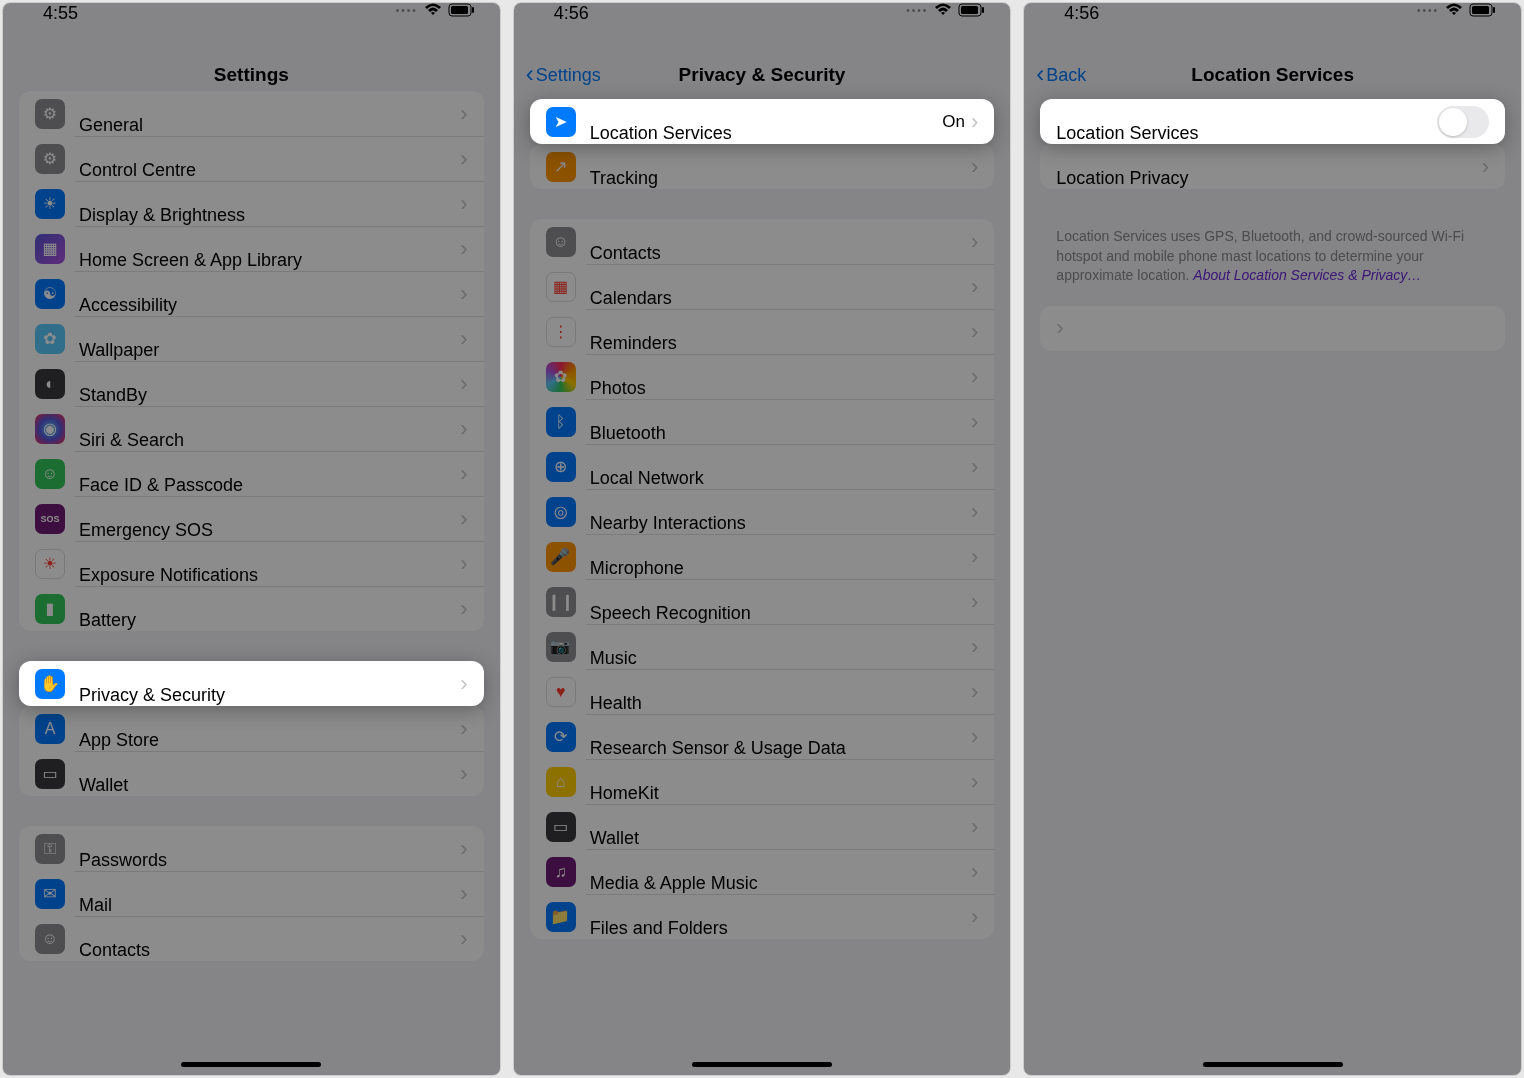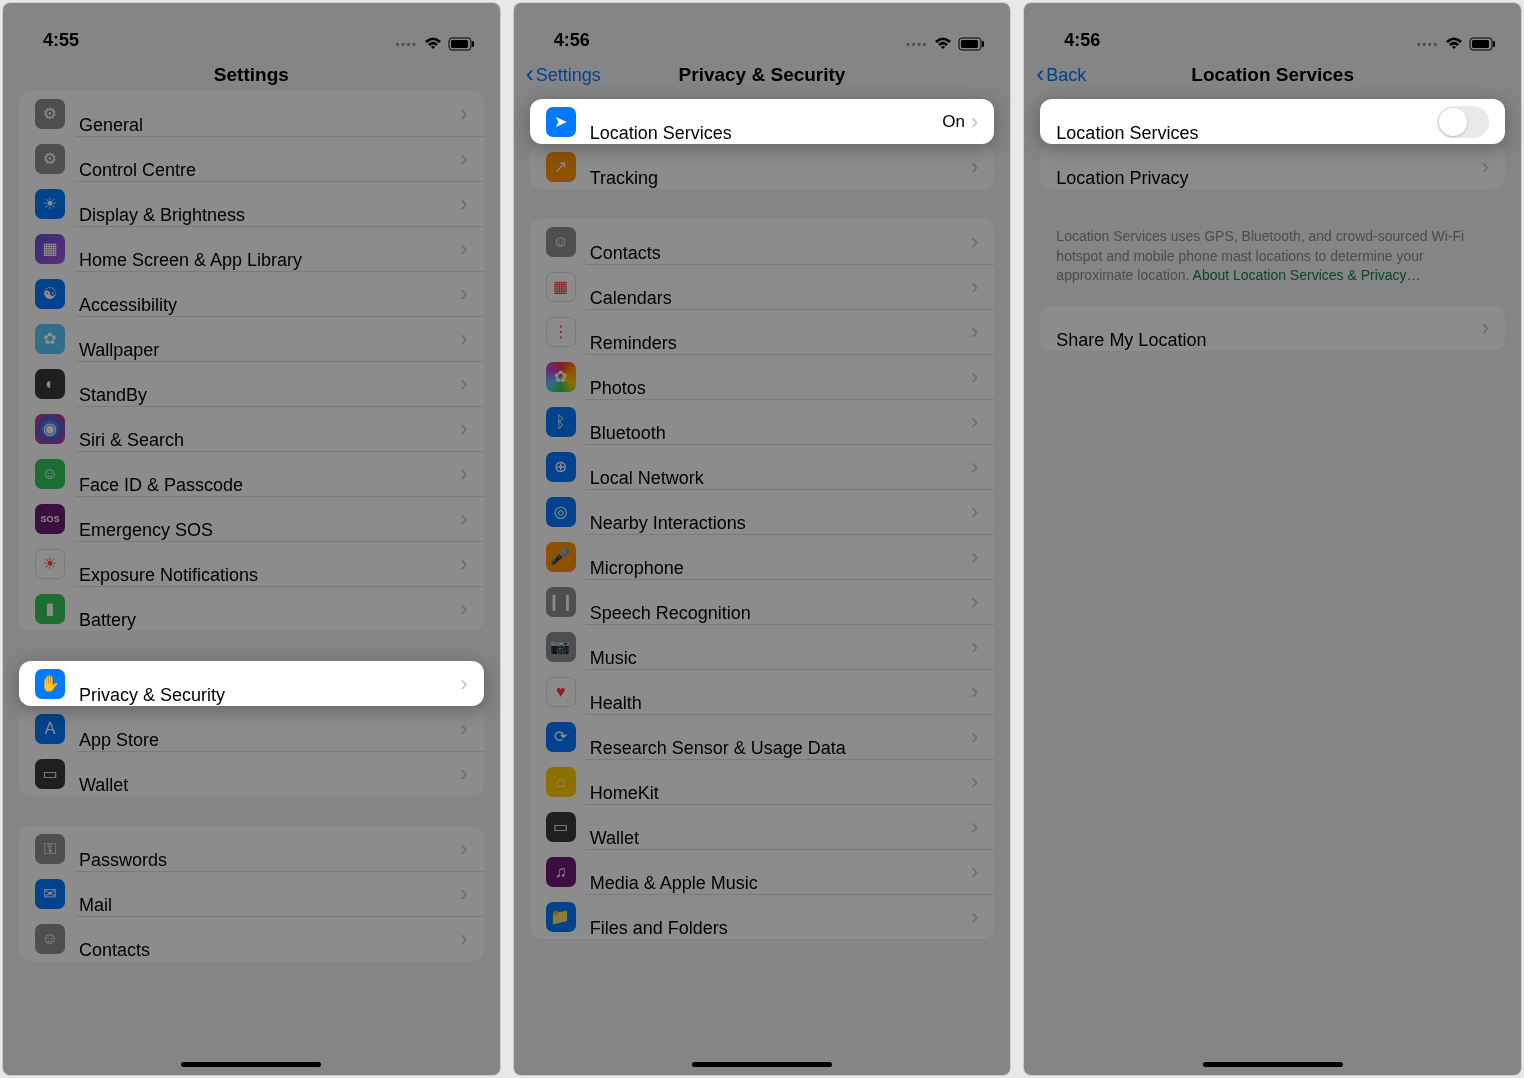--- a/index.html
+++ b/index.html
@@ -23,24 +23,24 @@
   .dim-overlay {
     position: absolute;
     inset: 0;
     background: rgba(0,0,0,0.45);
     pointer-events: none;
     z-index: 50;
   }
   .status-bar {
     height: 48px;
     display: flex;
-    align-items: flex-end;
+    align-items: flex-start;
     justify-content: space-between;
     padding: 0 24px 0 40px;
-    font-weight: 700;
+    font-weight: 400;
     font-size: 18px;
   }
   .status-icons { display: flex; align-items: center; gap: 6px; }
   .dots { letter-spacing: 2px; color: #888; font-size: 10px; }
   .wifi-icon, .battery-icon { display: inline-flex; }
   
   .nav-header {
     height: 48px;
     display: flex;
     align-items: center;
@@ -123,21 +123,21 @@
     top: 2px; left: 2px;
     box-shadow: 0 1px 3px rgba(0,0,0,0.2);
   }
   
   .footer-text {
     font-size: 14px;
     color: #8a8a8e;
     padding: 8px 16px 20px;
     line-height: 1.4;
   }
-  .footer-text .link { color: #15803d; }
+  .footer-text .link { color: #6d28d9; font-style: italic; }
   
   .highlight {
     position: relative;
     z-index: 100;
     background: #fff;
     border-radius: 12px;
     box-shadow: 0 4px 20px rgba(0,0,0,0.3);
   }
   .highlight .row::before { display: none; }
   
@@ -459,19 +459,18 @@
       </div>
       <div class="group">
         <div class="row no-icon">
           <div class="row-label">Location Privacy</div>
           <div class="chev">›</div>
         </div>
       </div>
       <div class="footer-text">Location Services uses GPS, Bluetooth, and crowd-sourced Wi-Fi hotspot and mobile phone mast locations to determine your approximate location. <span class="link">About Location Services &amp; Privacy…</span></div>
       <div class="group">
         <div class="row no-icon">
-          <div class="row-label">Share My Location</div>
           <div class="chev">›</div>
         </div>
       </div>
     </div>
     <div class="home-indicator"></div>
   </div>
 
 </body></html>

